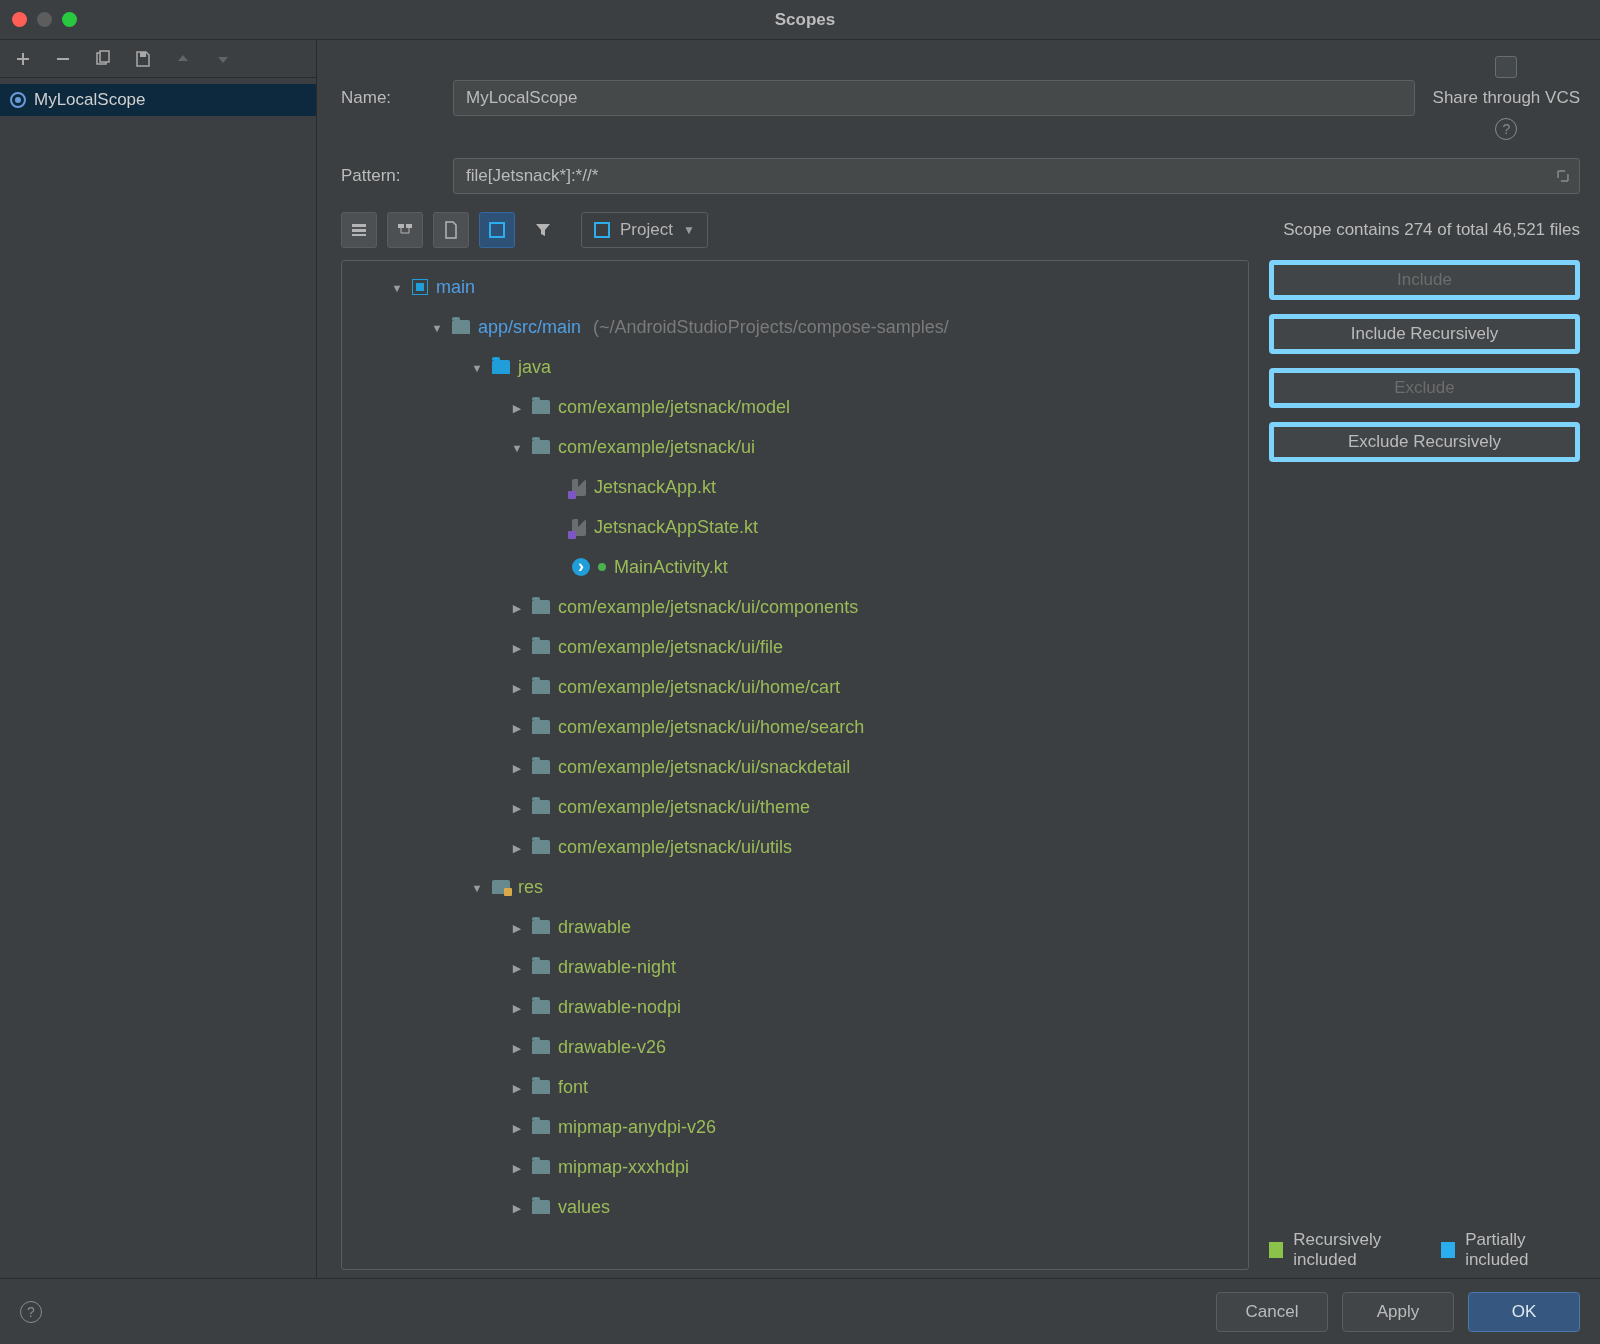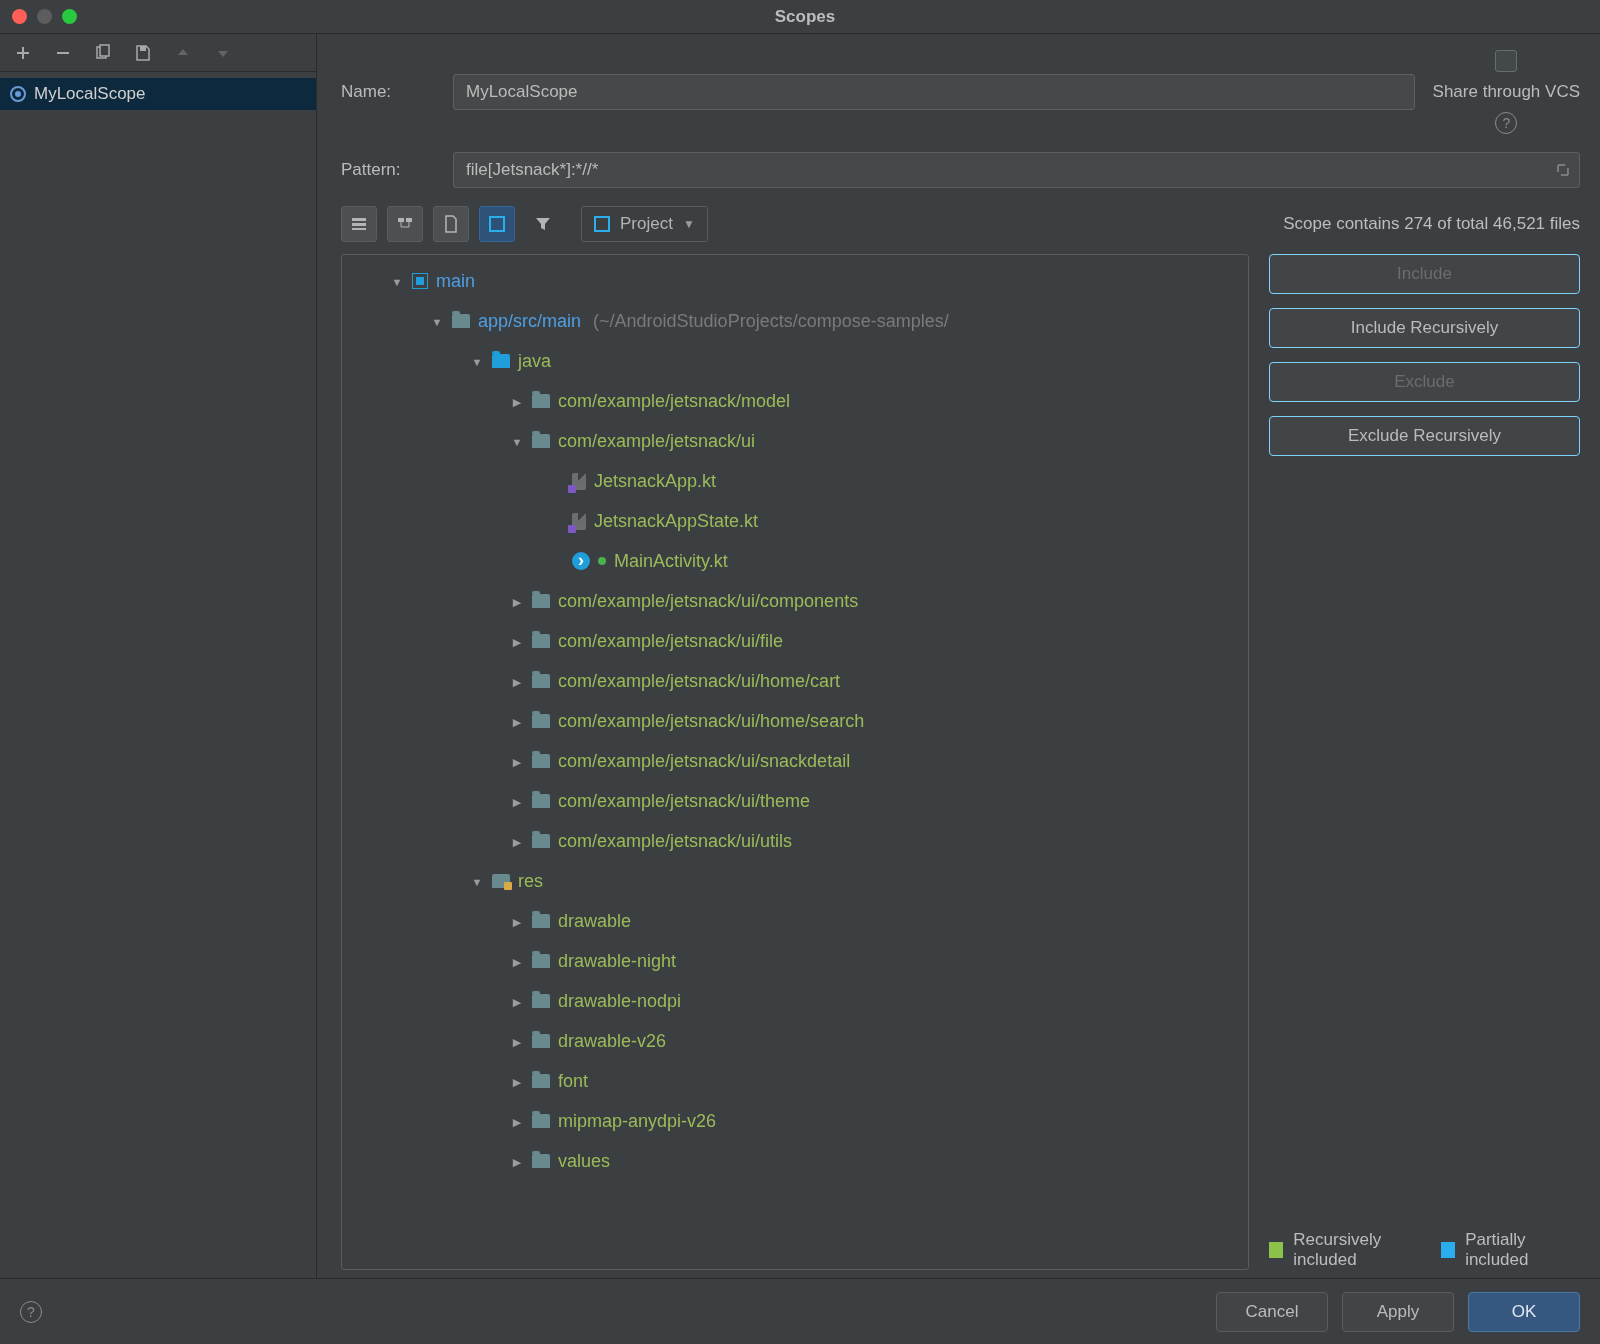--- a/index.html
+++ b/index.html
@@ -9,21 +9,21 @@
     font-family: -apple-system, BlinkMacSystemFont, "Segoe UI", sans-serif;
     font-size: 17px;
     color: #bbbbbb;
     overflow: hidden;
     display: flex;
     flex-direction: column;
   }
 
   
   .titlebar {
-    height: 34px;
+    height: 40px;
     background: #3c3f41;
     display: flex;
     align-items: center;
     padding: 0 12px;
     border-bottom: 1px solid #2b2b2b;
   }
   .traffic-lights { display: flex; gap: 10px; }
   .light { width: 15px; height: 15px; border-radius: 50%; }
   .light.red   { background: #ff5f57; }
   .light.amber { background: #5d5d5d; }
@@ -137,21 +137,21 @@
   .tree-area { display:flex; gap:20px; flex:1; min-height:0; }
   .tree-panel {
     width: 908px;
     border:1px solid #5a5d5e; border-radius:3px;
     background:#3c3f41;
     overflow:hidden;
     padding: 6px 0;
   }
   .action-col { flex:1; display:flex; flex-direction:column; gap:14px; }
   .act-btn {
-    height: 40px; border:1px solid #7dd3fc; border-radius:4px;
+    height: 40px; border:5px solid #7dd3fc; border-radius:4px;
     background:#414547; color:#bbbbbb; font-size:17px;
     display:flex;align-items:center;justify-content:center;
   }
   .act-btn.disabled{ color:#6c6c6c; }
 
   
   .tree-row {
     height: 40px; display:flex; align-items:center; gap:8px;
     color:#9bbb59; font-size:18px;
   }
@@ -428,20 +428,25 @@
             <span>font</span>
           </div>
           <div class="tree-row" style="padding-left: 168px;">
             <span class="chev right"></span>
             <span class="folder-ico"></span>
             <span>mipmap-anydpi-v26</span>
           </div>
           <div class="tree-row" style="padding-left: 168px;">
             <span class="chev right"></span>
             <span class="folder-ico"></span>
+            <span>mipmap-xxxhdpi</span>
+          </div>
+          <div class="tree-row" style="padding-left: 168px;">
+            <span class="chev right"></span>
+            <span class="folder-ico"></span>
             <span>values</span>
           </div>
         </div>
       <div class="action-col">
         <div class="act-btn disabled">Include</div>
         <div class="act-btn">Include Recursively</div>
         <div class="act-btn disabled">Exclude</div>
         <div class="act-btn">Exclude Recursively</div>
 
         <div class="legend">

